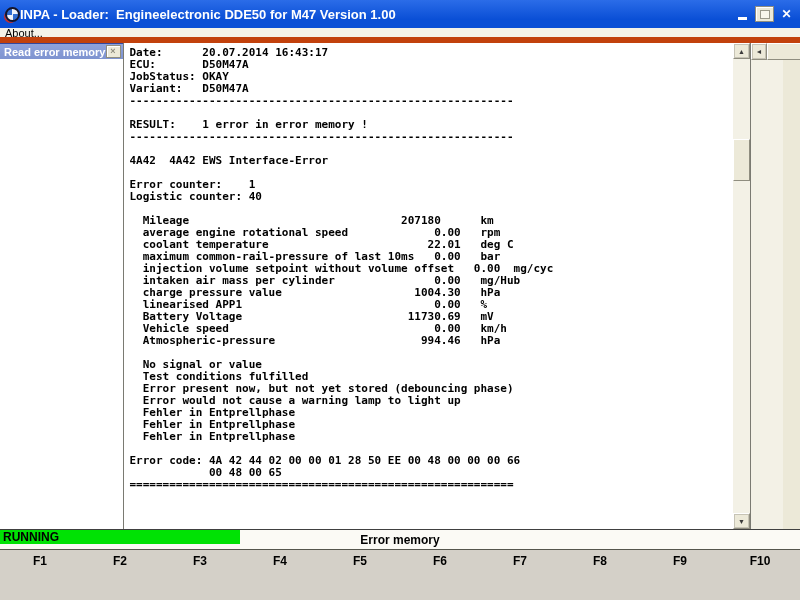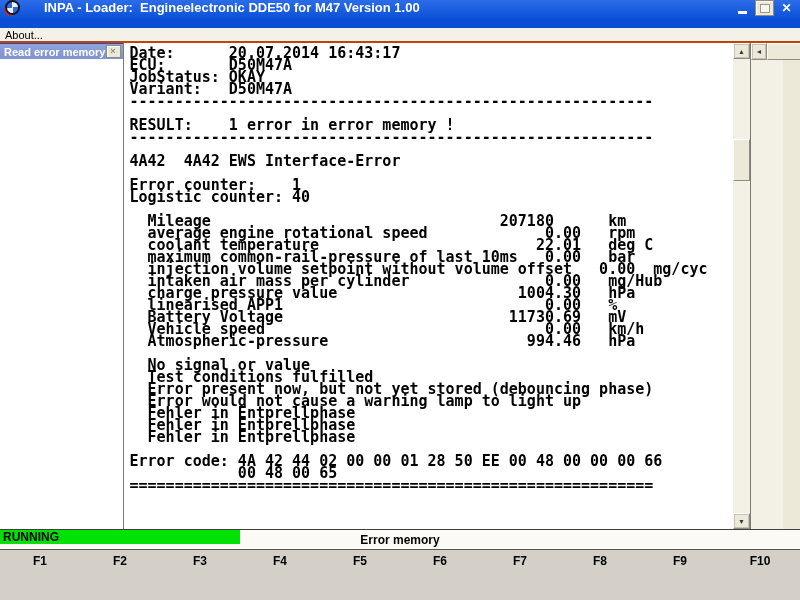--- a/index.html
+++ b/index.html
@@ -8,51 +8,51 @@
     --c-green:#00e204; --c-panel:#d4d0c8; --c-btnface:#ece9d8;
     --c-track:#f3f1e6;
   }
   *{box-sizing:border-box;}
   html,body{margin:0;padding:0;}
   body{width:800px;height:600px;overflow:hidden;font-family:"Liberation Sans",sans-serif;}
   .app{width:800px;height:600px;display:flex;flex-direction:column;background:var(--c-panel);}
 
   
   .titlebar{height:28px;flex:0 0 28px;background:linear-gradient(180deg,var(--c-title1),var(--c-title2) 70%);
-    display:flex;align-items:flex-start;padding:0 4px 0 5px;gap:24px;}
+    display:flex;align-items:center;padding:0 4px 0 5px;gap:0;}
   .app-icon{width:15px;height:15px;flex:0 0 15px;border-radius:50%;
     background:conic-gradient(#eef2fb 0 90deg,#2f6bd0 90deg 180deg,#eef2fb 180deg 270deg,#2f6bd0 270deg 360deg);
     border:2px solid #15152a;box-shadow:-2px 2px 0 -1px #c03030;}
   .title-text{color:#fff;font-weight:bold;font-size:13px;white-space:pre;flex:1;overflow:hidden;}
   .win-controls{display:flex;gap:3px;align-items:center;}
   .winbtn{width:19px;height:16px;padding:0;display:flex;align-items:center;justify-content:center;
     border:none;background:transparent;cursor:default;}
   .winbtn.min::after{content:"";width:9px;height:3px;background:#fff;margin-top:8px;}
   .winbtn.max{background:var(--c-btnface);border:1px solid #8f8d7f;box-shadow:inset 1px 1px 0 #fff;}
   .winbtn.max::after{content:"";width:8px;height:7px;border:1px solid #9a988a;background:#f8f6ec;}
   .winbtn.close{color:#fff;font-weight:bold;font-size:12px;line-height:12px;}
 
   
-  .menubar{height:15px;flex:0 0 15px;background:#f4f2e8;border-bottom:2px solid #c2410c;
+  .menubar{height:15px;flex:0 0 15px;background:#f4f2e8;border-bottom:6px solid #c2410c;
     display:flex;align-items:center;padding-left:5px;}
   .menu-item{font-size:11px;color:#000;white-space:pre;}
 
   
   .child{flex:0 0 487px;display:flex;flex-direction:row;border-bottom:1px solid #404040;background:#fff;}
   .child-titlebar{height:16px;flex:0 0 16px;background:linear-gradient(180deg,#8ea2dc,var(--c-childbar));
     border-top:1px solid var(--c-childbar-dark);display:flex;align-items:center;padding:0 2px 0 4px;}
   .child-title{color:#fff;font-weight:bold;font-size:11px;flex:1;white-space:pre;}
   .child-close{width:15px;height:13px;padding:0;background:var(--c-btnface);
     border:1px solid #8f8d7f;box-shadow:inset 1px 1px 0 #fff;
     display:flex;align-items:center;justify-content:center;cursor:default;}
   .child-close .x{color:#8d8b7d;font-size:9px;font-weight:bold;line-height:9px;}
 
   .child-body{flex:1;display:flex;overflow:hidden;border-left:1px solid #7a7a72;}
   pre.report{flex:1;margin:0;background:#fff;color:#000;overflow:hidden;
-    font-family:"DejaVu Sans Mono",monospace;font-weight:bold;font-size:15px;line-height:12px;
+    font-family:"DejaVu Sans Mono",monospace;font-weight:bold;font-size:11px;line-height:12px;
     padding:4px 0 0 6px;}
 
   
   .vscroll{flex:0 0 17px;display:flex;flex-direction:column;background:var(--c-track);}
   .sb-btn{flex:0 0 16px;height:16px;width:17px;background:var(--c-btnface);
     border:1px solid;border-color:#fff #8f8d7f #8f8d7f #fff;outline:1px solid #c6c3b5;outline-offset:-2px;
     display:flex;align-items:center;justify-content:center;font-size:7px;color:#3a3a3a;line-height:7px;}
   .vtrack{flex:1;position:relative;}
   .vthumb{position:absolute;top:80px;left:0;width:17px;height:42px;background:var(--c-btnface);
     border:1px solid;border-color:#fff #8f8d7f #8f8d7f #fff;}

